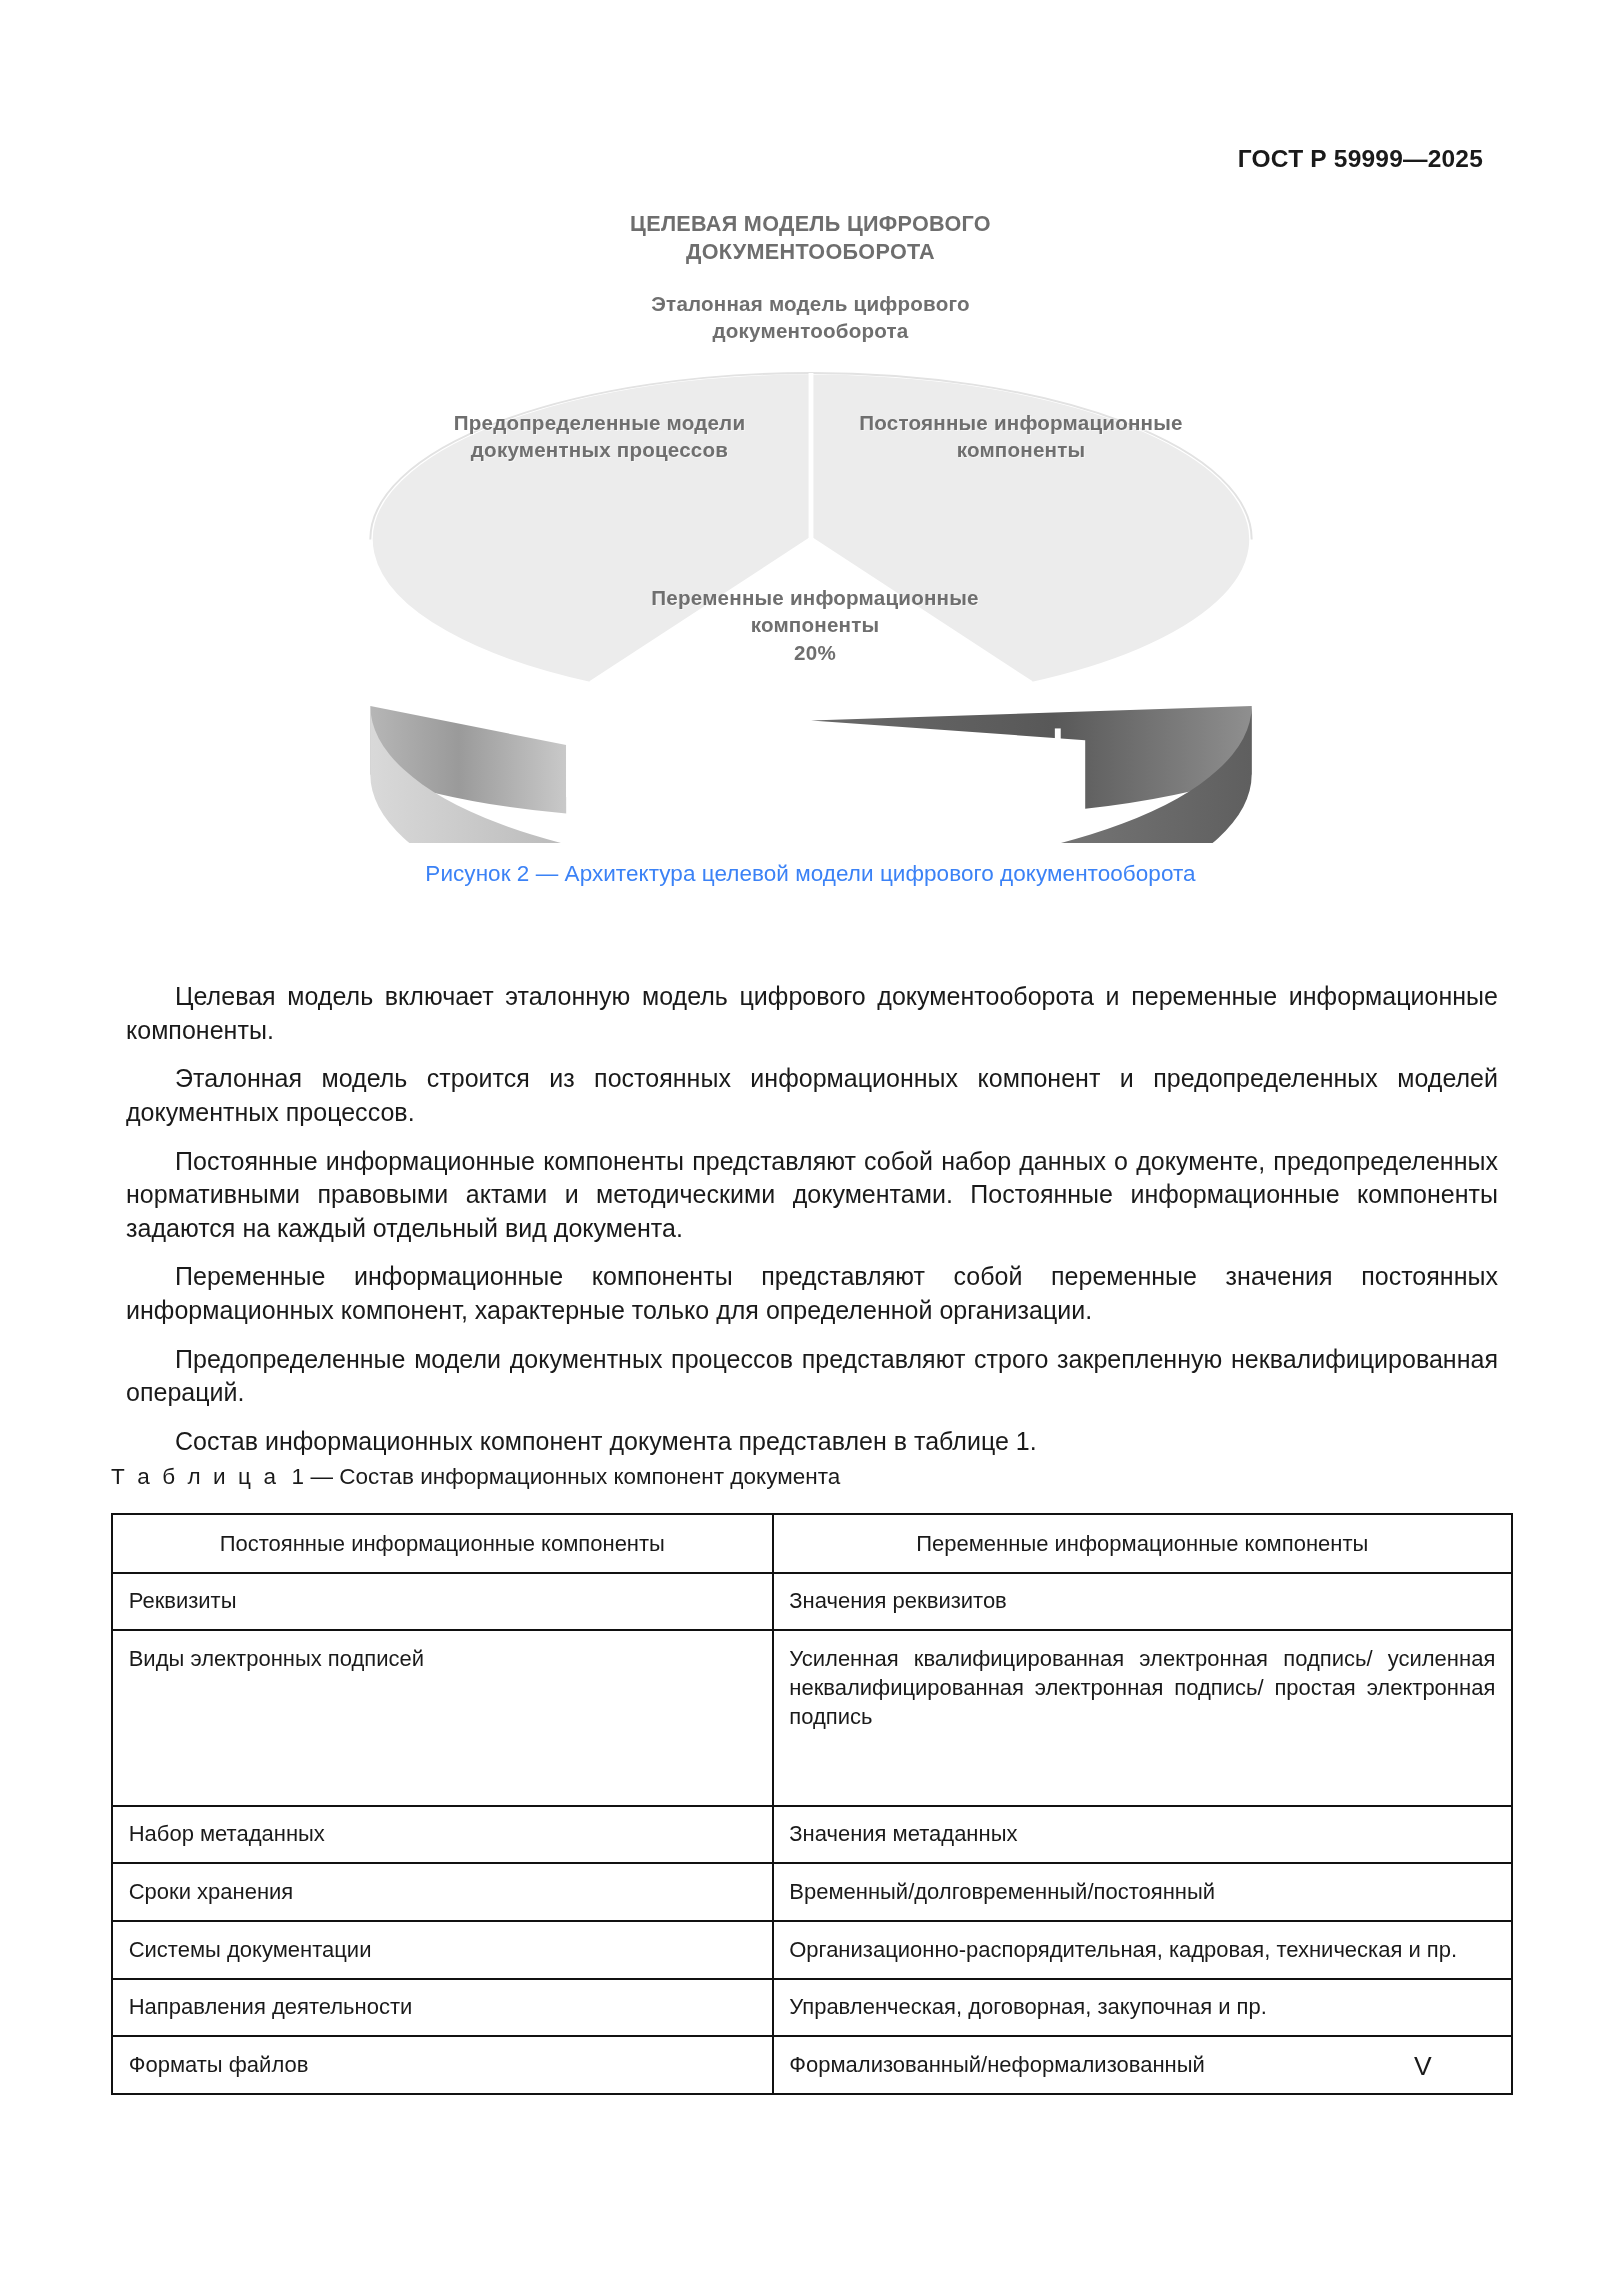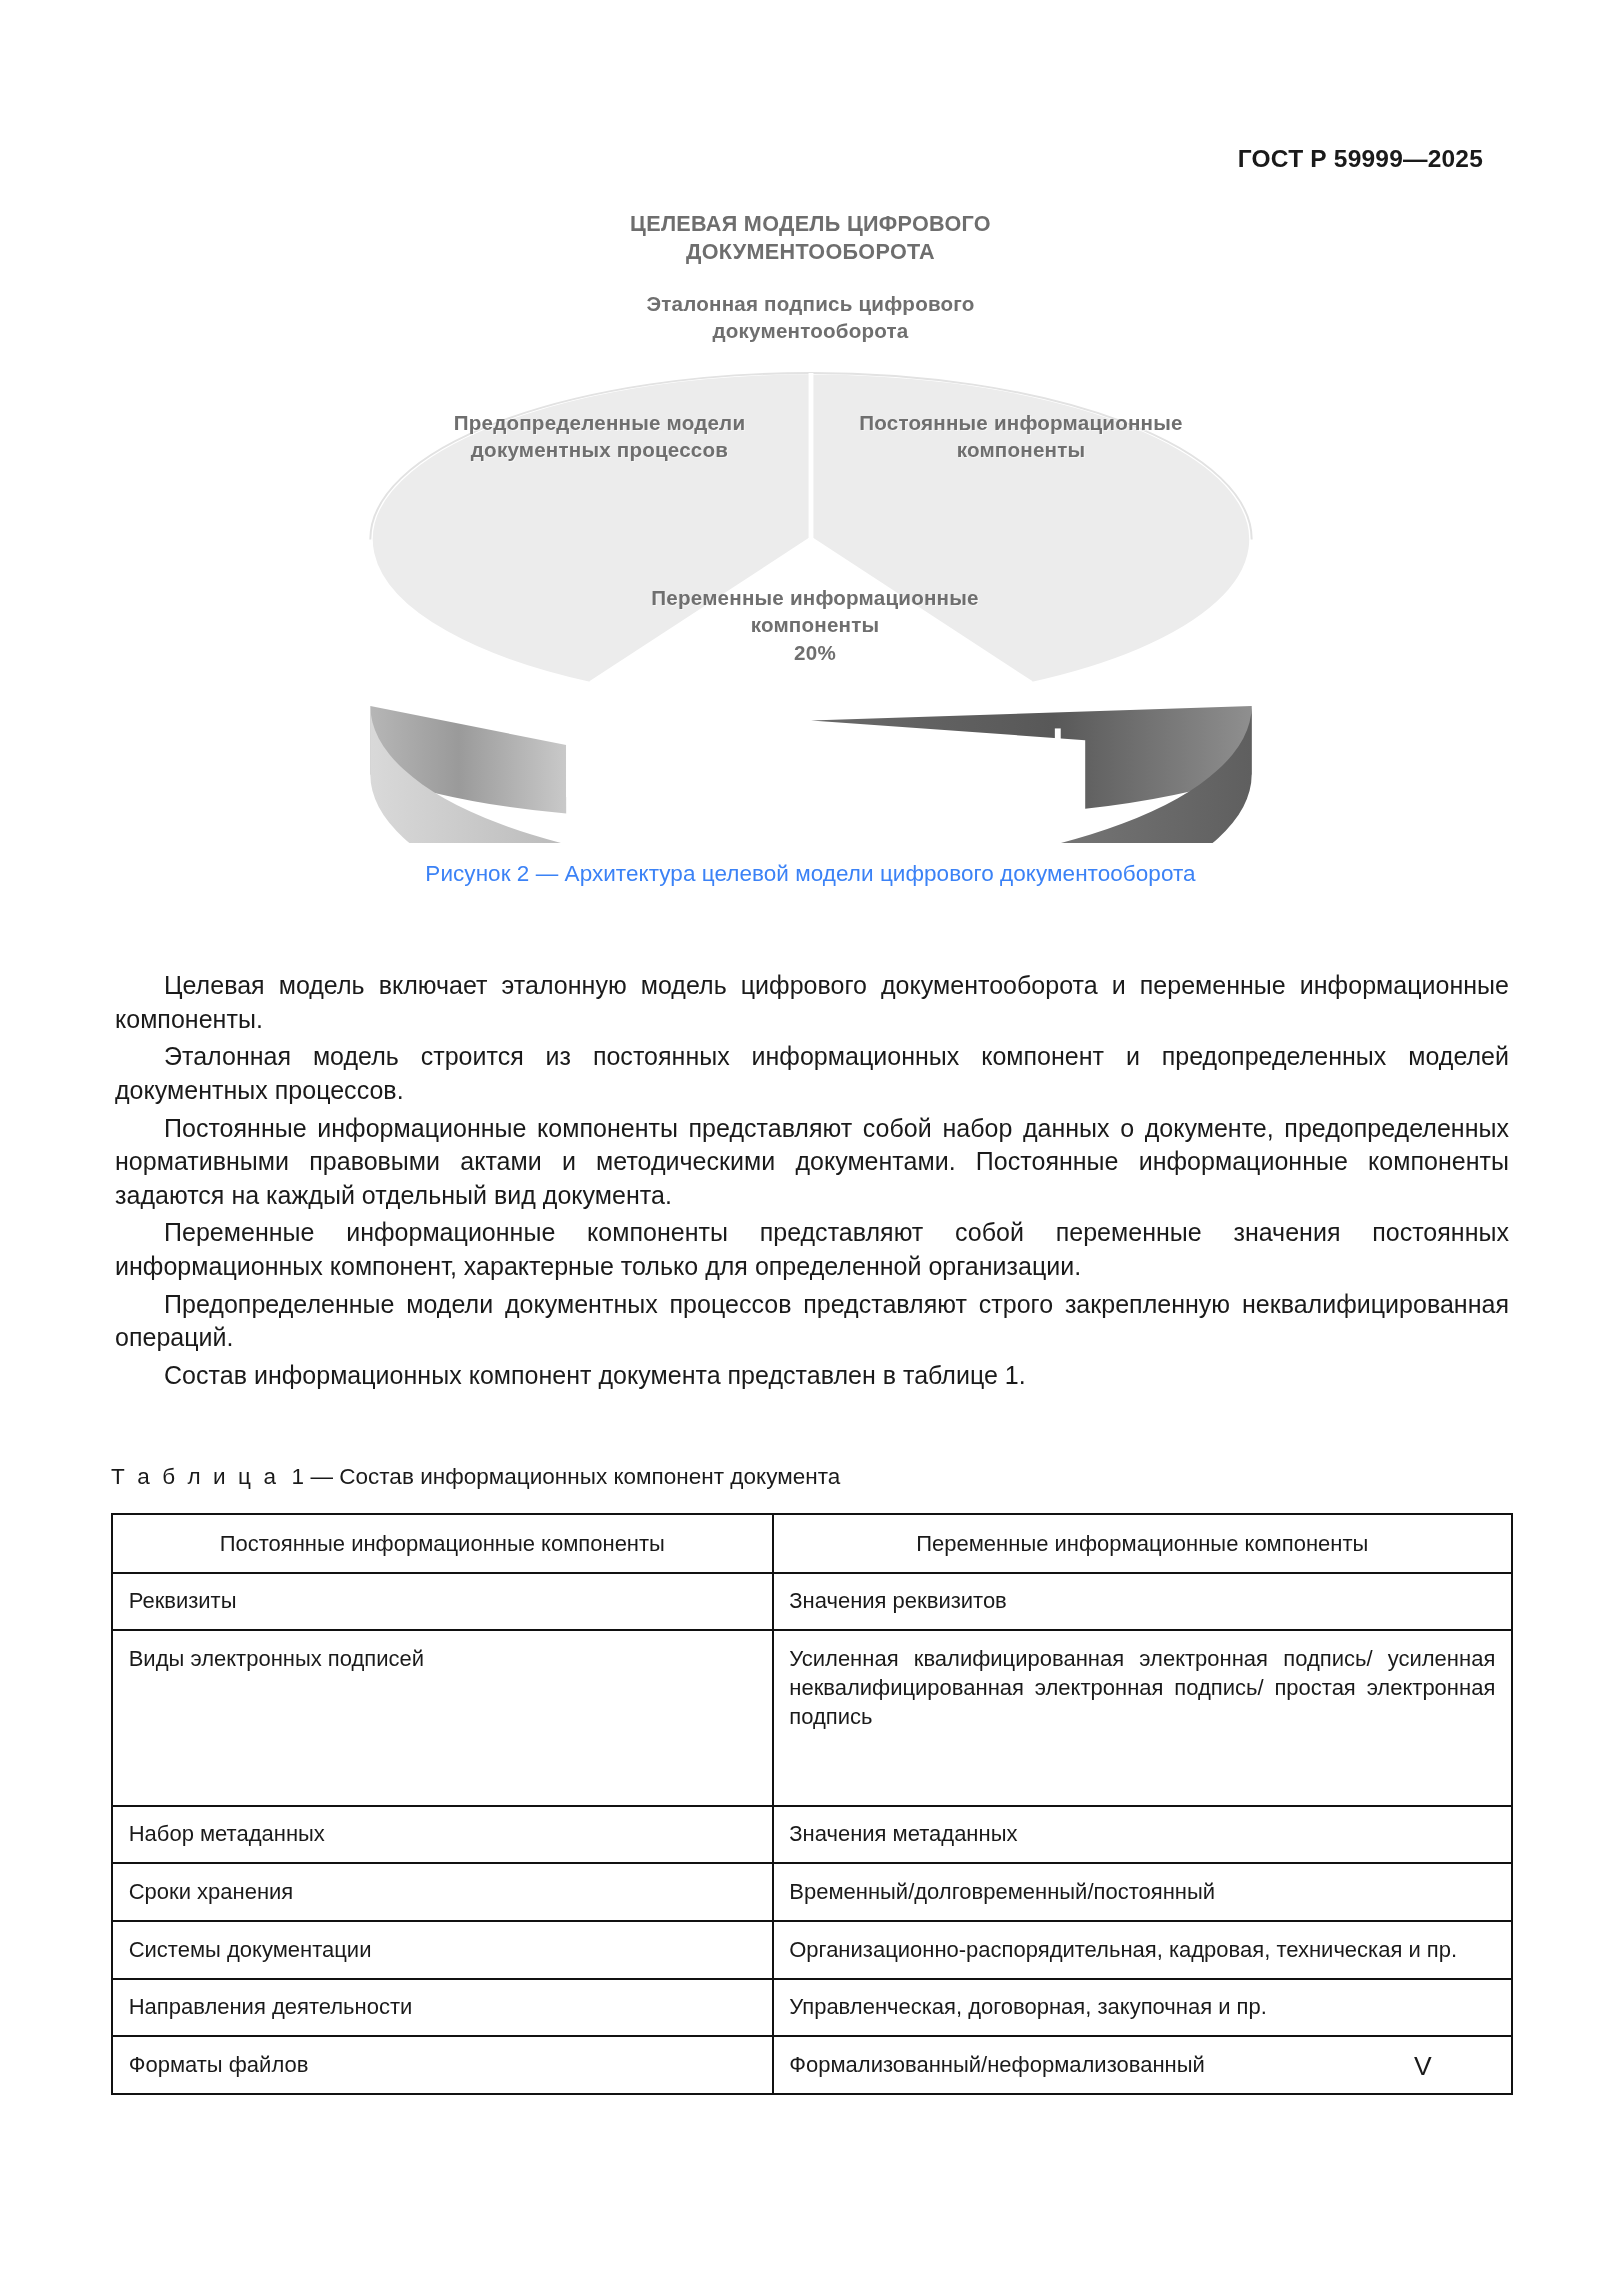--- a/index.html
+++ b/index.html
@@ -89,21 +89,21 @@
   }
 
   
   .body-text {
     position: absolute;
     top: 965px;
     left: 111px;
     width: 1402px;
   }
   .body-text p {
-    margin: 4px;
+    margin: 15px;
     font-size: 25px;
     line-height: 1.345;
     text-align: justify;
     text-indent: 49px;
     letter-spacing: 0.02px;
     hyphens: manual;
   }
 
   
   .table-caption {
@@ -213,21 +213,21 @@
                  L 275 417
                  A 450 170 0 0 0 725 417 Z" fill="#ffffff" stroke="#ffffff" stroke-width="3"></path>
 
         <path d="M 50 270 A 450 170 0 0 1 950 270" fill="none" stroke="#e2e2e2" stroke-width="2"></path>
 
         <line x1="500" y1="270" x2="500" y2="100" stroke="#ffffff" stroke-width="5"></line>
         <line x1="500" y1="270" x2="275" y2="417" stroke="#ffffff" stroke-width="5"></line>
         <line x1="500" y1="270" x2="725" y2="417" stroke="#ffffff" stroke-width="5"></line>
       </svg>
 
-      <div class="slice-label lbl-top">Эталонная подпись цифрового документооборота</div>
+      <div class="slice-label lbl-top">Эталонная модель цифрового документооборота</div>
 
       <div class="slice-label lbl-left">Предопределенные модели документных процессов</div>
 
       <div class="slice-label lbl-right">Постоянные информационные компоненты</div>
 
       <div class="slice-label lbl-bottom">
         <span>Переменные  информационные компоненты</span>
         <span class="pct">20%</span>
       </div>
     </div>

